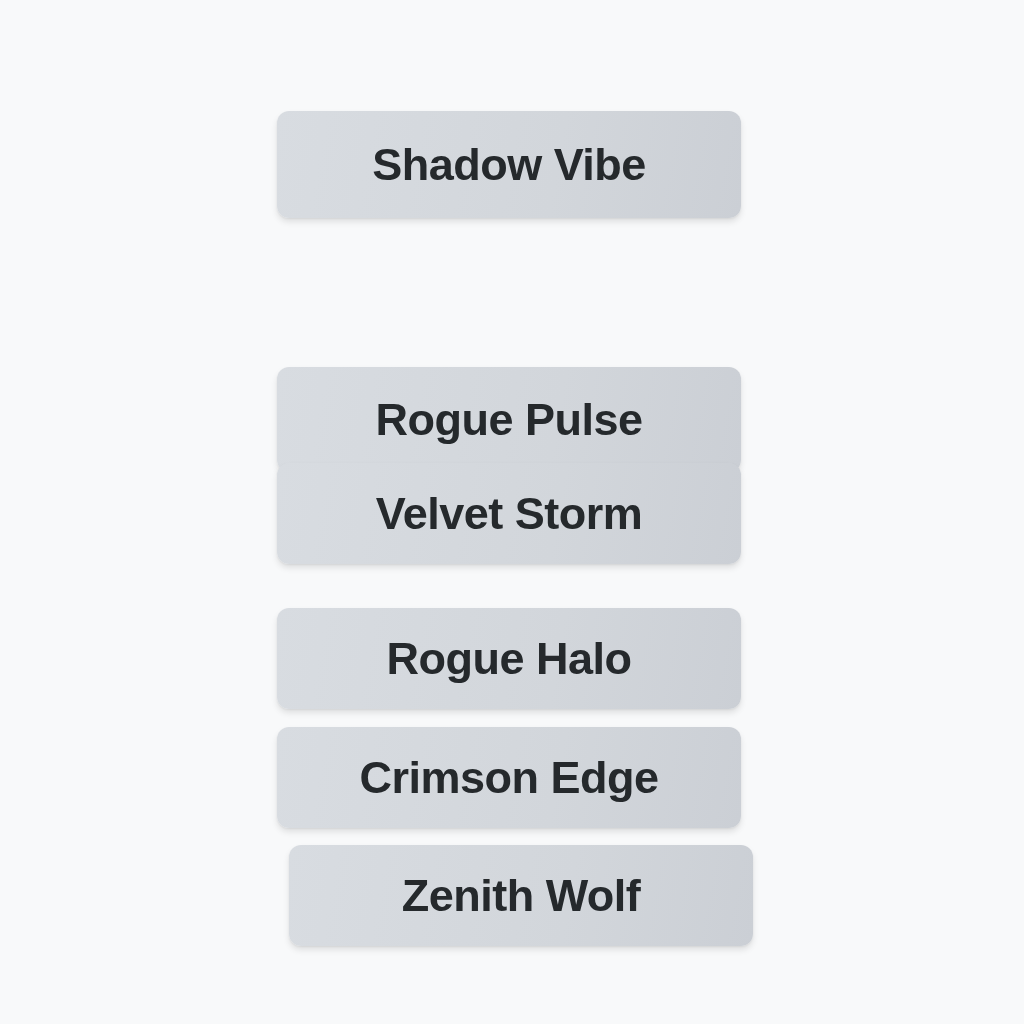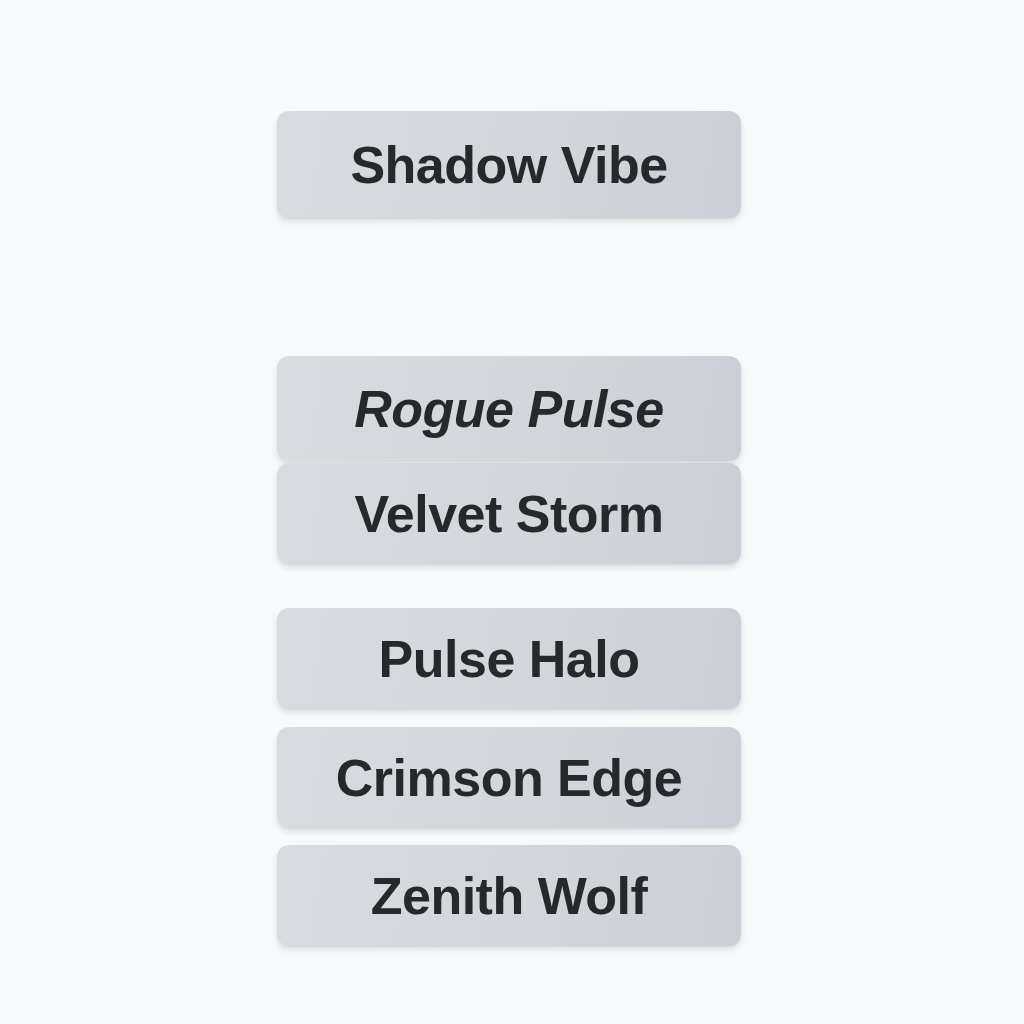--- a/index.html
+++ b/index.html
@@ -23,41 +23,41 @@
       border-radius: 12px;
       background: linear-gradient(100deg, #d8dce1 0%, #d2d6db 60%, #cbcfd5 100%);
       box-shadow: 0 4px 6px rgba(0,0,0,0.10), 0 1px 2px rgba(0,0,0,0.06);
       display: flex;
       align-items: center;
       justify-content: center;
       cursor: pointer;
     }
     .name-label {
       color: #25292c;
-      font-size: 52px;
+      font-size: 45px;
       font-weight: bold;
       letter-spacing: -0.5px;
       white-space: nowrap;
     }
   </style>
 </head>
 <body>
 
 <div class="list">
   <div class="name-button" style="top: 111px; height: 107px;">
     <span class="name-label">Shadow Vibe</span>
   </div>
-  <div class="name-button" style="top: 356px; height: 105px; font-style: italic;">
+  <div class="name-button" style="top: 367px; height: 105px;">
     <span class="name-label">Rogue Pulse</span>
   </div>
   <div class="name-button" style="top: 463px; height: 101px;">
     <span class="name-label">Velvet Storm</span>
   </div>
   <div class="name-button" style="top: 608px; height: 101px;">
-    <span class="name-label">Pulse Halo</span>
+    <span class="name-label">Rogue Halo</span>
   </div>
   <div class="name-button" style="top: 727px; height: 101px;">
     <span class="name-label">Crimson Edge</span>
   </div>
-  <div class="name-button" style="top: 845px; height: 101px;">
+  <div class="name-button" style="top: 845px; height: 101px; margin-left: 12px;">
     <span class="name-label">Zenith Wolf</span>
   </div>
 </div>
 
 </body></html>

